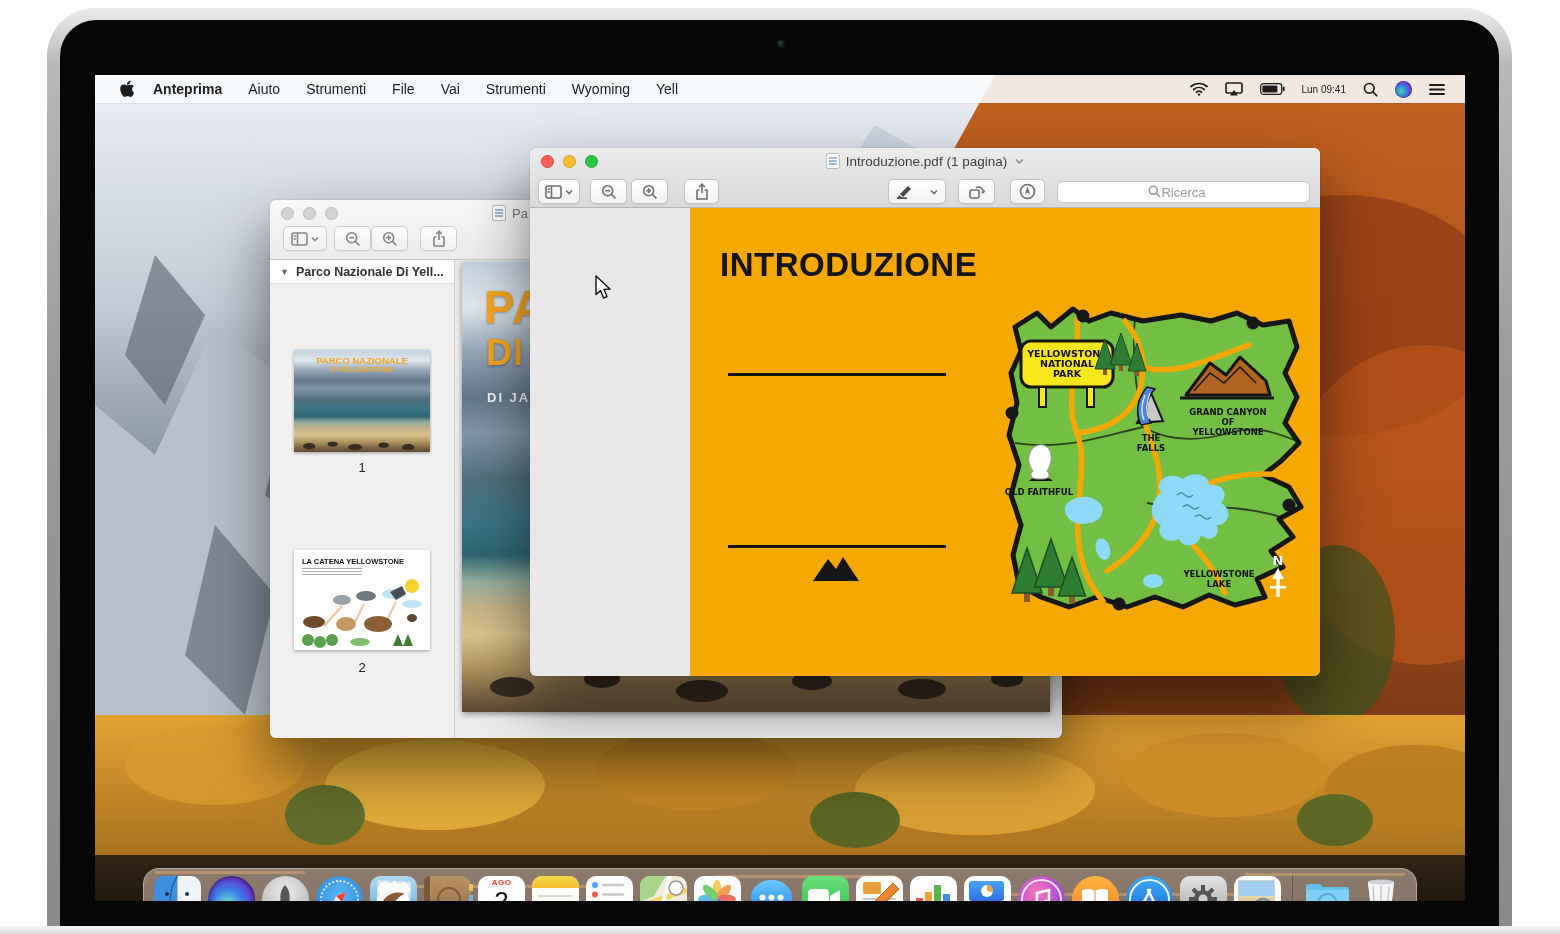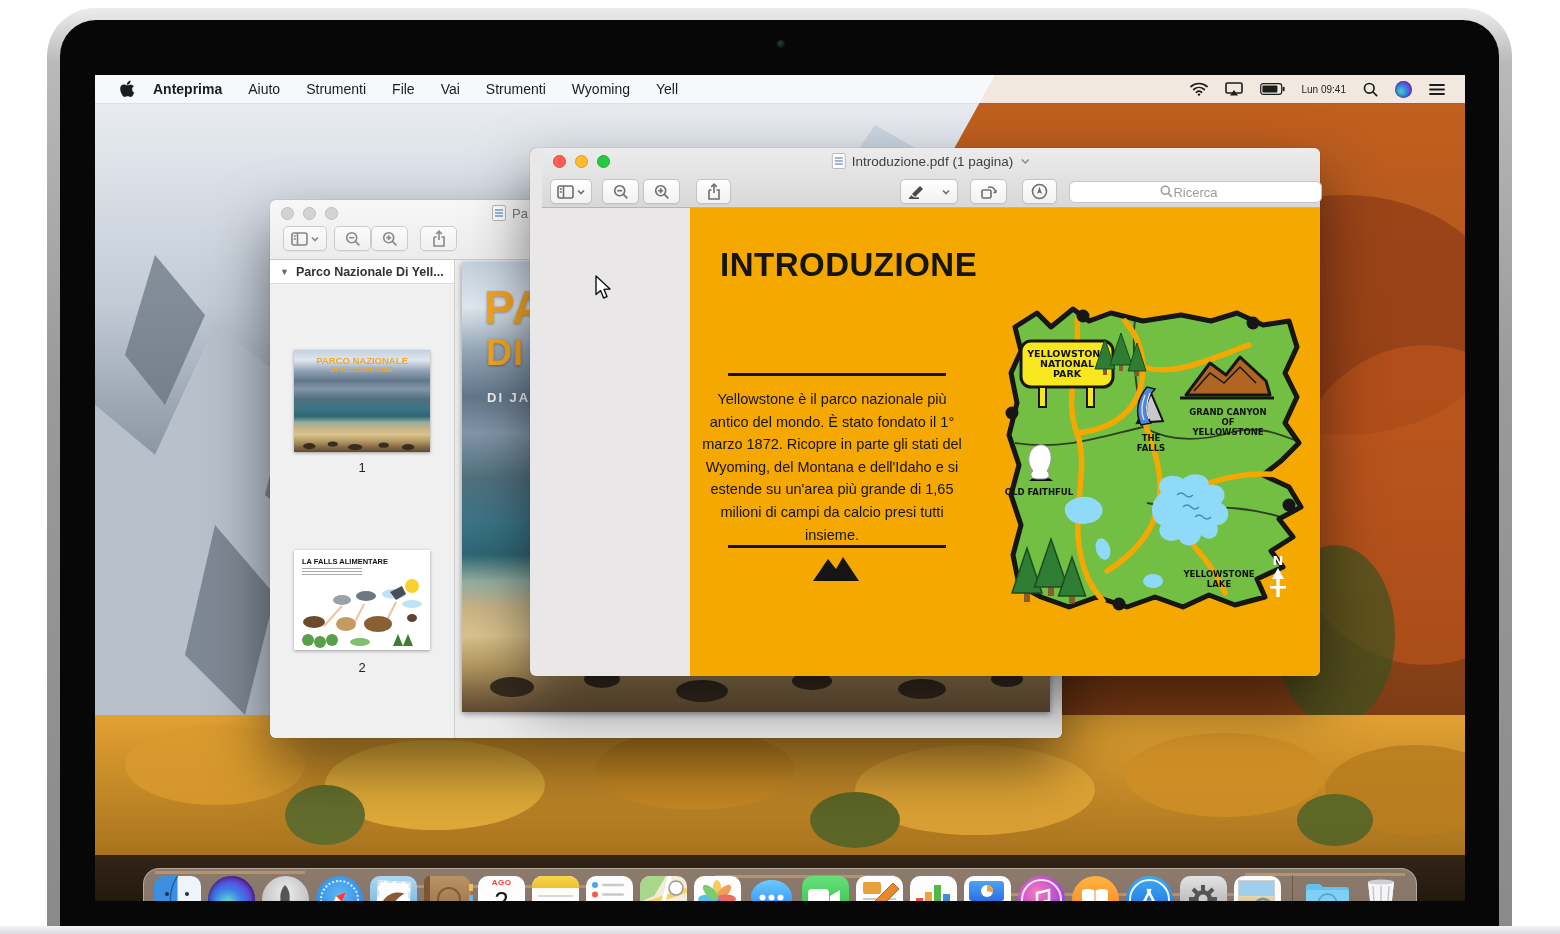--- a/index.html
+++ b/index.html
@@ -90,21 +90,21 @@
                      font-size:7px; font-weight:bold; color:#f5a623; }
   
   #thumb2 { top:290px; height:100px; }
   .t2-title { position:absolute; left:8px; top:7px; font-size:7.5px; font-weight:bold; color:#111; }
   .t2-lines { position:absolute; left:8px; top:18px; width:60px; }
   .t2-lines i { display:block; height:1px; background:#aaa; margin-bottom:2px; }
 
   
   #frontwin { left:435px; top:73px; width:790px; height:528px; background:#e9e7e7; z-index:10; }
   #frontwin .titlebar { height:60px; background:linear-gradient(#ececec,#d8d8d8);
-                        border-bottom:1px solid #b5b5b5;margin-left:12px; }
+                        border-bottom:1px solid #b5b5b5; }
   #frontwin .tl-dots i.r { background:#ff5f57; border:1px solid #e0443e; }
   #frontwin .tl-dots i.y { background:#febc2e; border:1px solid #d89e24; }
   #frontwin .tl-dots i.g { background:#28c840; border:1px solid #1dad32; }
   #frontwin .win-title { left:50%; transform:translateX(-50%); top:5px; color:#404040; font-size:13.5px; }
   #frontwin .tbtn { top:31px; }
   #fw-search { position:absolute; left:527px; top:33px; width:253px; height:22px; }
   #fw-search input { width:100%; height:100%; border:1px solid #c6c6c6; border-radius:6px;
                      background:#fff; text-align:center; font-size:13px; color:#333; outline:none;
                      font-family:"Liberation Sans",sans-serif; }
   #fw-search input::placeholder { color:#9b9b9b; }
@@ -449,21 +449,21 @@
                 <ellipse cx="112" cy="9" rx="6" ry="3"></ellipse>
               </g>
           </svg>
         </div>
         <div class="mini-t1">PARCO NAZIONALE</div>
         <div class="mini-t2">DI YELLOWSTONE</div>
       </div>
       <div class="bw-num" style="top:200px;">1</div>
 
       <div class="bw-thumb" id="thumb2">
-        <div class="t2-title">LA FALLS ALIMENTARE</div>
+        <div class="t2-title">LA CATENA YELLOWSTONE</div>
         <div class="t2-lines">
             <i></i>
             <i></i>
             <i></i>
           </div>
         <svg width="136" height="70" viewBox="0 0 136 70" style="position:absolute;left:0;top:28px;">
           <circle cx="118" cy="8" r="7" fill="#f8d12c"></circle>
           <ellipse cx="100" cy="16" rx="12" ry="5" fill="#bfe3f5"></ellipse>
           <ellipse cx="118" cy="26" rx="10" ry="4" fill="#bfe3f5"></ellipse>
           <g stroke="#f3b183" stroke-width="2" opacity=".8">
@@ -590,21 +590,20 @@
           <circle cx="5.3" cy="5.3" r="4"></circle>
             <line x1="8.4" y1="8.4" x2="12" y2="12"></line>
         </svg>
       </div>
     </div>
 
 
     <div id="fw-page">
       <div id="pg-title">INTRODUZIONE</div>
       <div class="pg-rule" style="top:165px;"></div>
-      <div id="pg-body">Yellowstone è il parco nazionale più antico del mondo. È stato fondato il 1° marzo 1872. Ricopre in parte gli stati del Wyoming, del Montana e dell'Idaho e si estende su un'area più grande di 1,65 milioni di campi da calcio presi tutti insieme.</div>
       <div class="pg-rule" style="top:337px;"></div>
       <svg id="pg-mtn" width="46" height="26" viewBox="0 0 46 26">
         <polygon points="0,26 15,4 23,14 30,2 46,26" fill="#151515"></polygon>
       </svg>
       <svg id="pg-map" width="330" height="335" viewBox="0 0 330 335">
           <use href="#ys-map"></use>
         </svg>
     </div>
   </div>
 

